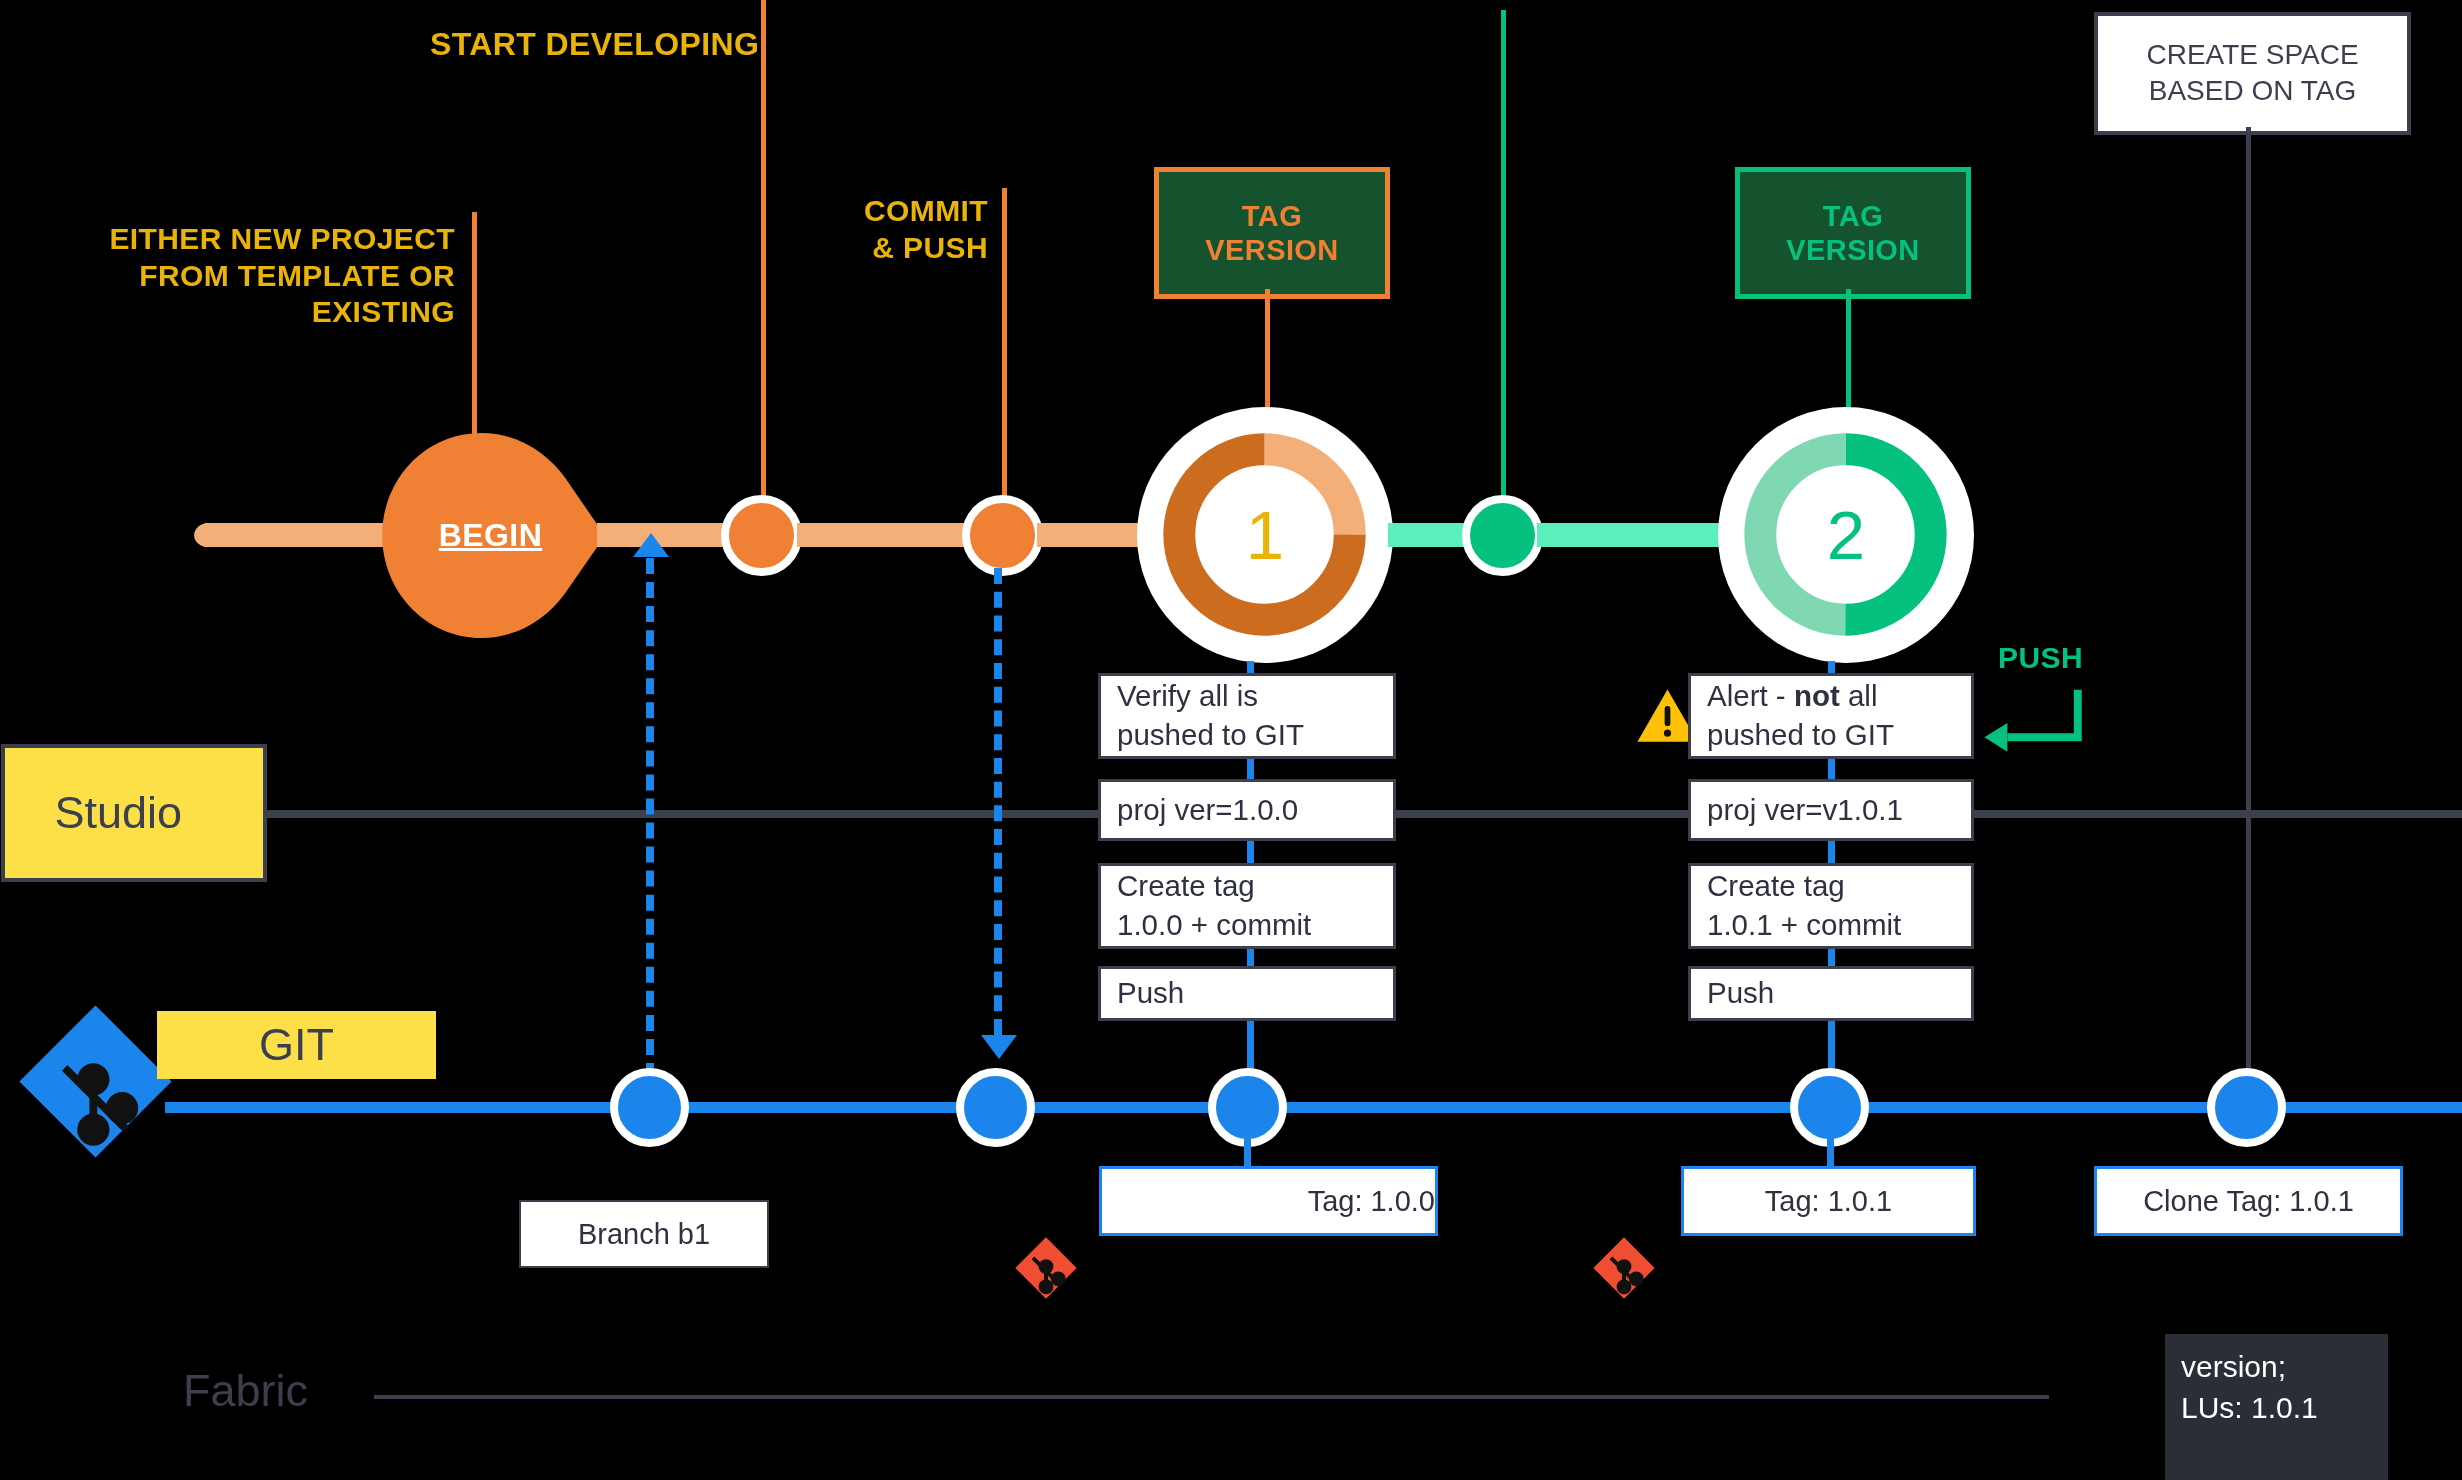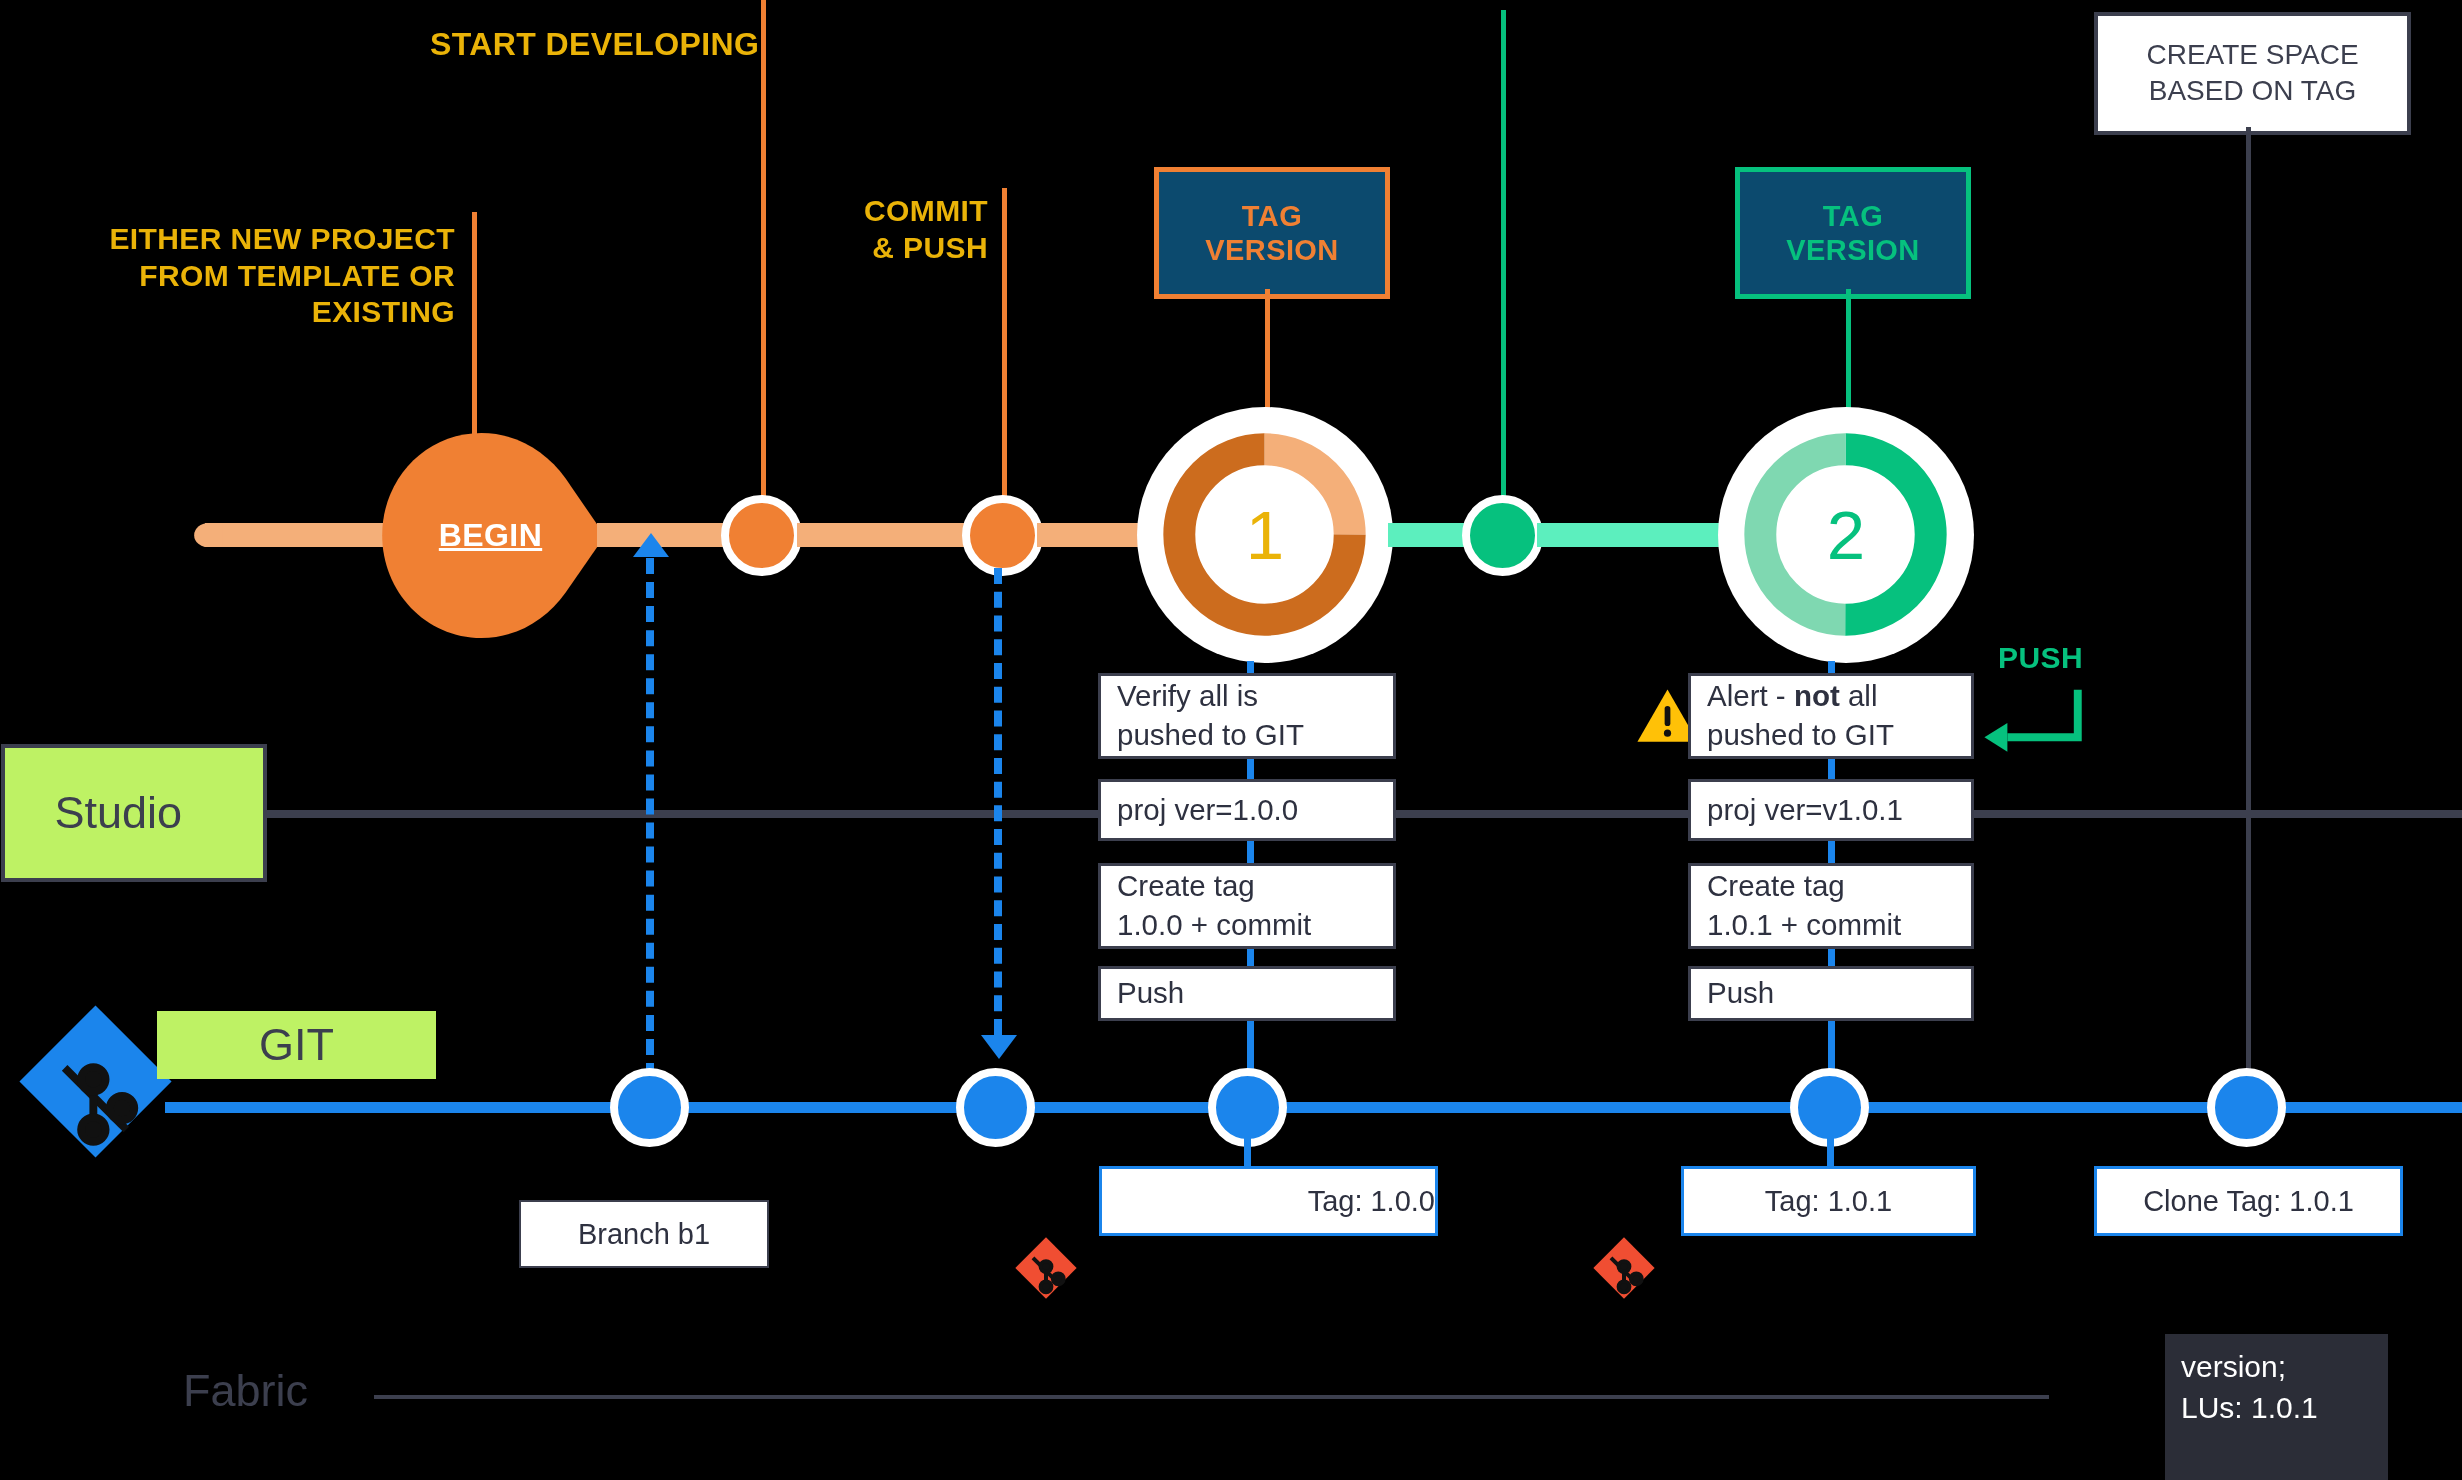--- a/index.html
+++ b/index.html
@@ -13,21 +13,21 @@
   .orange{color:#eab308;}
   .green{color:#06C17E;}
 
   
   .vline{position:absolute;width:5px;}
   .vline.o{background:#F08033;}
   .vline.g{background:#06C17E;}
   .vline.d{background:#3C3F4E;}
 
   
-  .tagbox{position:absolute;background:#0c4a6e;display:flex;align-items:center;
+  .tagbox{position:absolute;background:#14532d;display:flex;align-items:center;
           justify-content:center;text-align:center;font-weight:700;
           font-size:29px;line-height:1.18;letter-spacing:0.4px;}
   .tagbox.o{border:5px solid #F08033;color:#F08033;}
   .tagbox.g{border:5px solid #06C17E;color:#06C17E;}
 
   .darkbox{position:absolute;background:#fff;border:4.3px solid #3C3F4E;
            color:#3C3F4E;display:flex;align-items:center;justify-content:center;
            text-align:center;font-size:28px;line-height:1.3;}
 
   
@@ -55,21 +55,21 @@
         font-size:29.5px;line-height:1.32;box-sizing:border-box;
         display:flex;align-items:center;padding-left:16px;}
 
   
   .gbox{position:absolute;background:#fff;color:#2E3140;font-size:29px;
         display:flex;align-items:center;justify-content:center;box-sizing:border-box;}
   .gbox.blue{border:3.6px solid #1B85EC;}
   .gbox.dark{border:2.9px solid #3C3F4E;margin-top:32px;}
 
   
-  .lane-label{position:absolute;background:#bef264;color:#3C3F4E;display:flex;
+  .lane-label{position:absolute;background:#fde047;color:#3C3F4E;display:flex;
               align-items:center;box-sizing:border-box;}
 
   
   .hrule{position:absolute;background:#3C3F4E;}
   .gitline{position:absolute;background:#1B85EC;height:10.8px;}
 
   
   .dash{position:absolute;width:0;border-left:8px dashed #1B85EC;}
   .arrowup{position:absolute;width:0;height:0;
            border-left:18px solid transparent;border-right:18px solid transparent;

